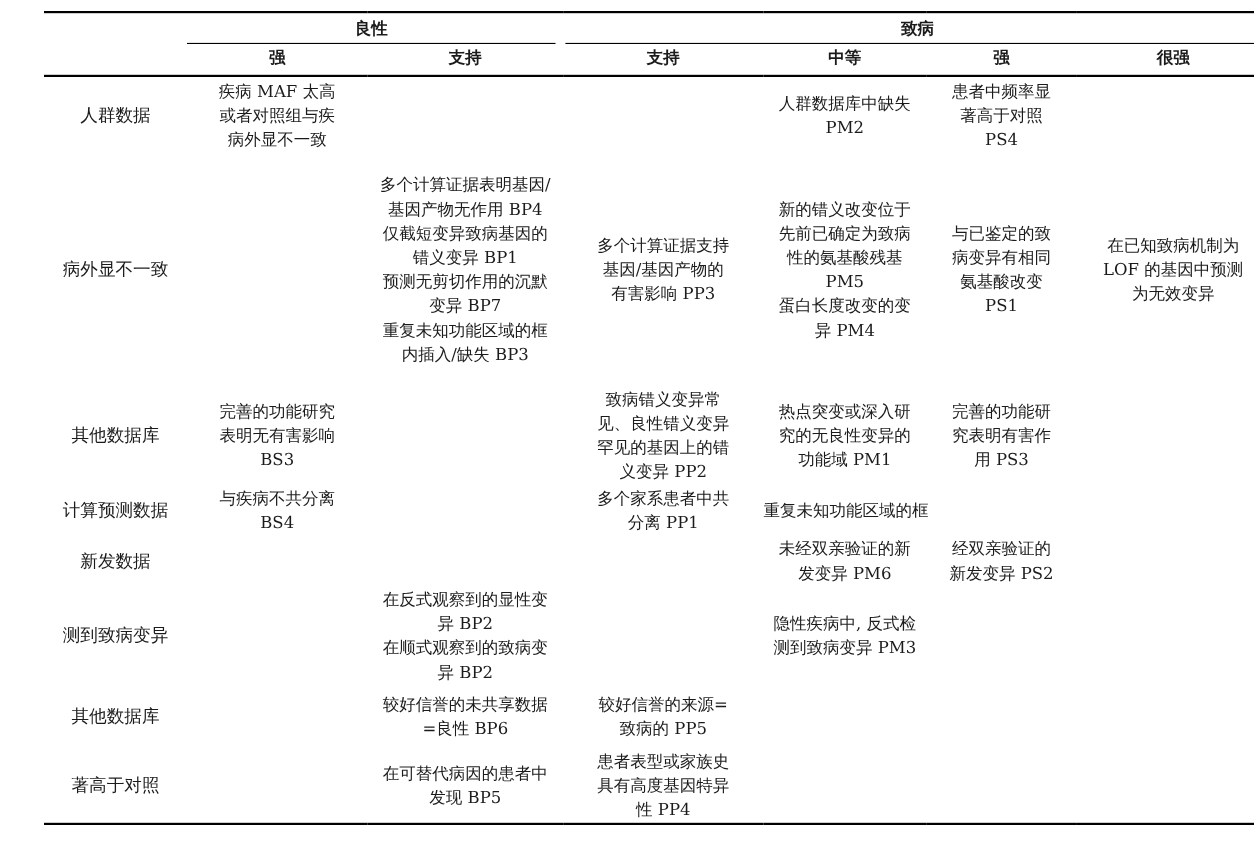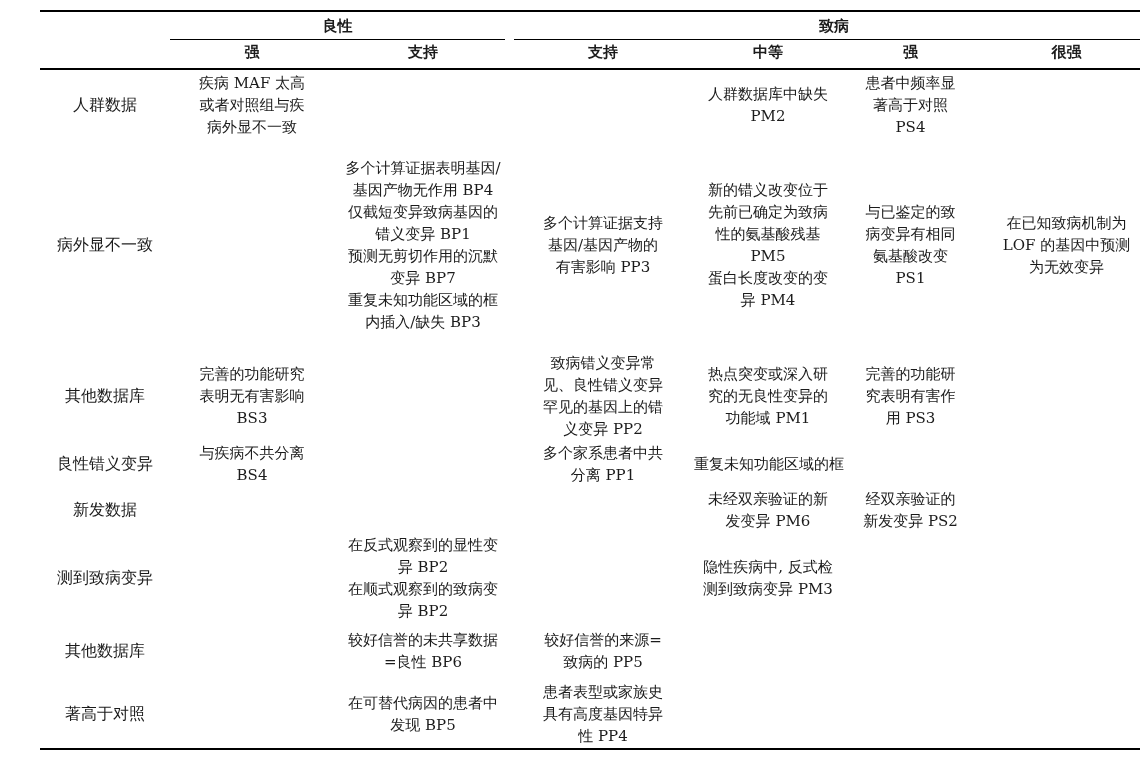--- a/index.html
+++ b/index.html
@@ -135,21 +135,21 @@
 义变异 <b>PP2</b></td>
         <td class="cell">热点突变或深入研
 究的无良性变异的
 功能域 <b>PM1</b></td>
         <td class="cell">完善的功能研
 究表明有害作
 用 <b>PS3</b></td>
         <td class="cell"></td>
       </tr>
       <tr class="r4">
-        <td class="rowlabel">良性错义变异</td>
+        <td class="rowlabel">计算预测数据</td>
         <td class="cell">与疾病不共分离
 <b>BS4</b></td>
         <td class="cell"></td>
         <td class="cell">多个家系患者中共
 分离 <b>PP1</b></td>
         <td class="cell">重复未知功能区域的框</td>
         <td class="cell"></td>
         <td class="cell"></td>
       </tr>
       <tr class="r5">

